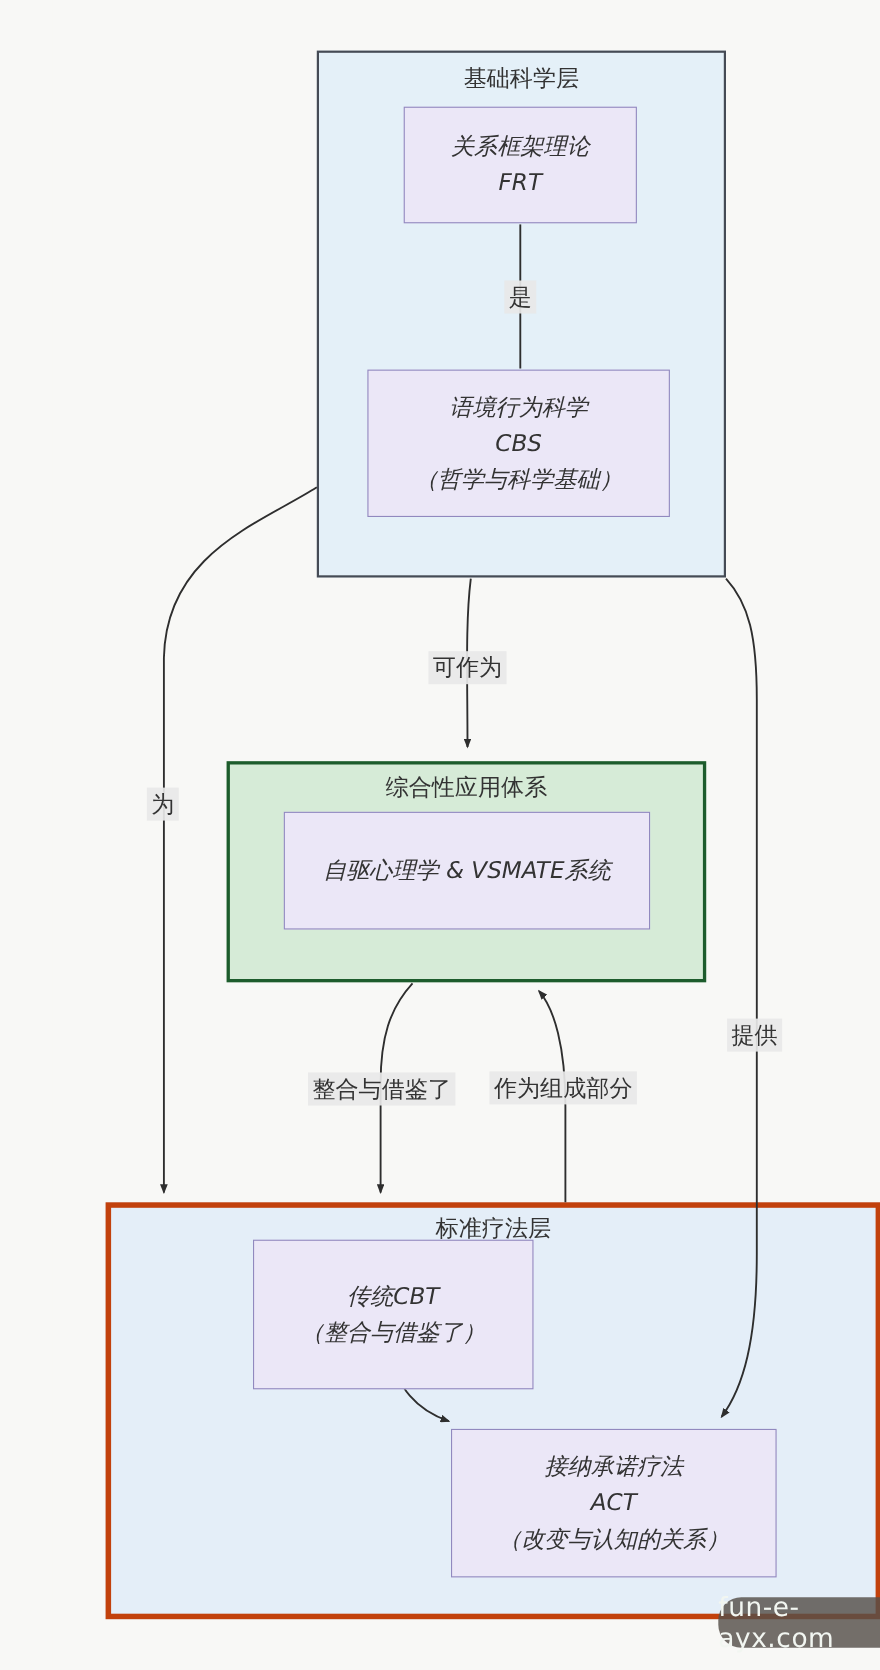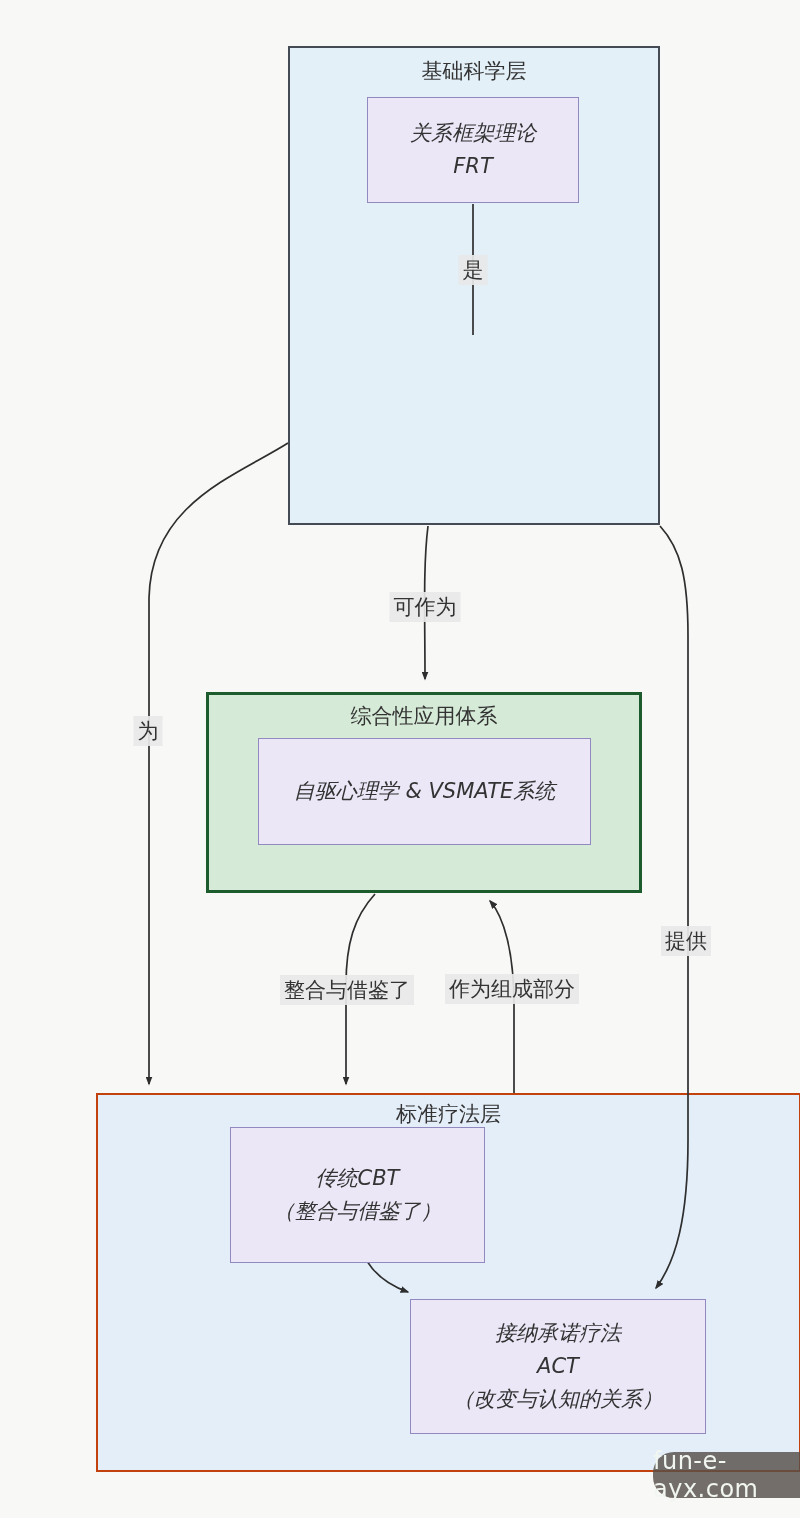--- a/index.html
+++ b/index.html
@@ -41,21 +41,21 @@
   }
   .cont-application{
     left:158px;top:692px;width:436px;height:201px;
     background:#d6ebd7;
     border:3px solid #1d5c2c;
     padding-top:7px;
   }
   .cont-standard{
     left:48px;top:1093px;width:705px;height:379px;
     background:#e4eef8;
-    border:2px solid #c2410c;
+    border:5px solid #c2410c;
     padding-top:5px;
   }
   .node{
     position:absolute;
     box-sizing:border-box;
     background:#ebe7f7;
     border:1.5px solid #9189bf;
     display:flex;
     flex-direction:column;
     align-items:center;
@@ -134,20 +134,25 @@
     <path d="M612,526 C633,549 640,579 640,636 L640,1140 C640,1218 628,1261 608,1288" fill="none" stroke="#2e2e2e" stroke-width="1.7" marker-end="url(#arrow)"></path>
 
     <path d="M310,1232 C311,1260 331,1282 360,1292" fill="none" stroke="#2e2e2e" stroke-width="1.7" marker-end="url(#arrow)"></path>
   </svg>
 
   <div class="node node-frt">
     <div>关系框架理论</div>
     <div>FRT</div>
   </div>
 
+  <div class="node node-cbs">
+    <div>语境行为科学</div>
+    <div>CBS</div>
+    <div>（哲学与科学基础）</div>
+  </div>
 
   <div class="node node-vsmate">
     <div>自驱心理学 &amp; VSMATE系统</div>
   </div>
 
   <div class="node node-cbt">
     <div>传统CBT</div>
     <div>（整合与借鉴了）</div>
   </div>
 

